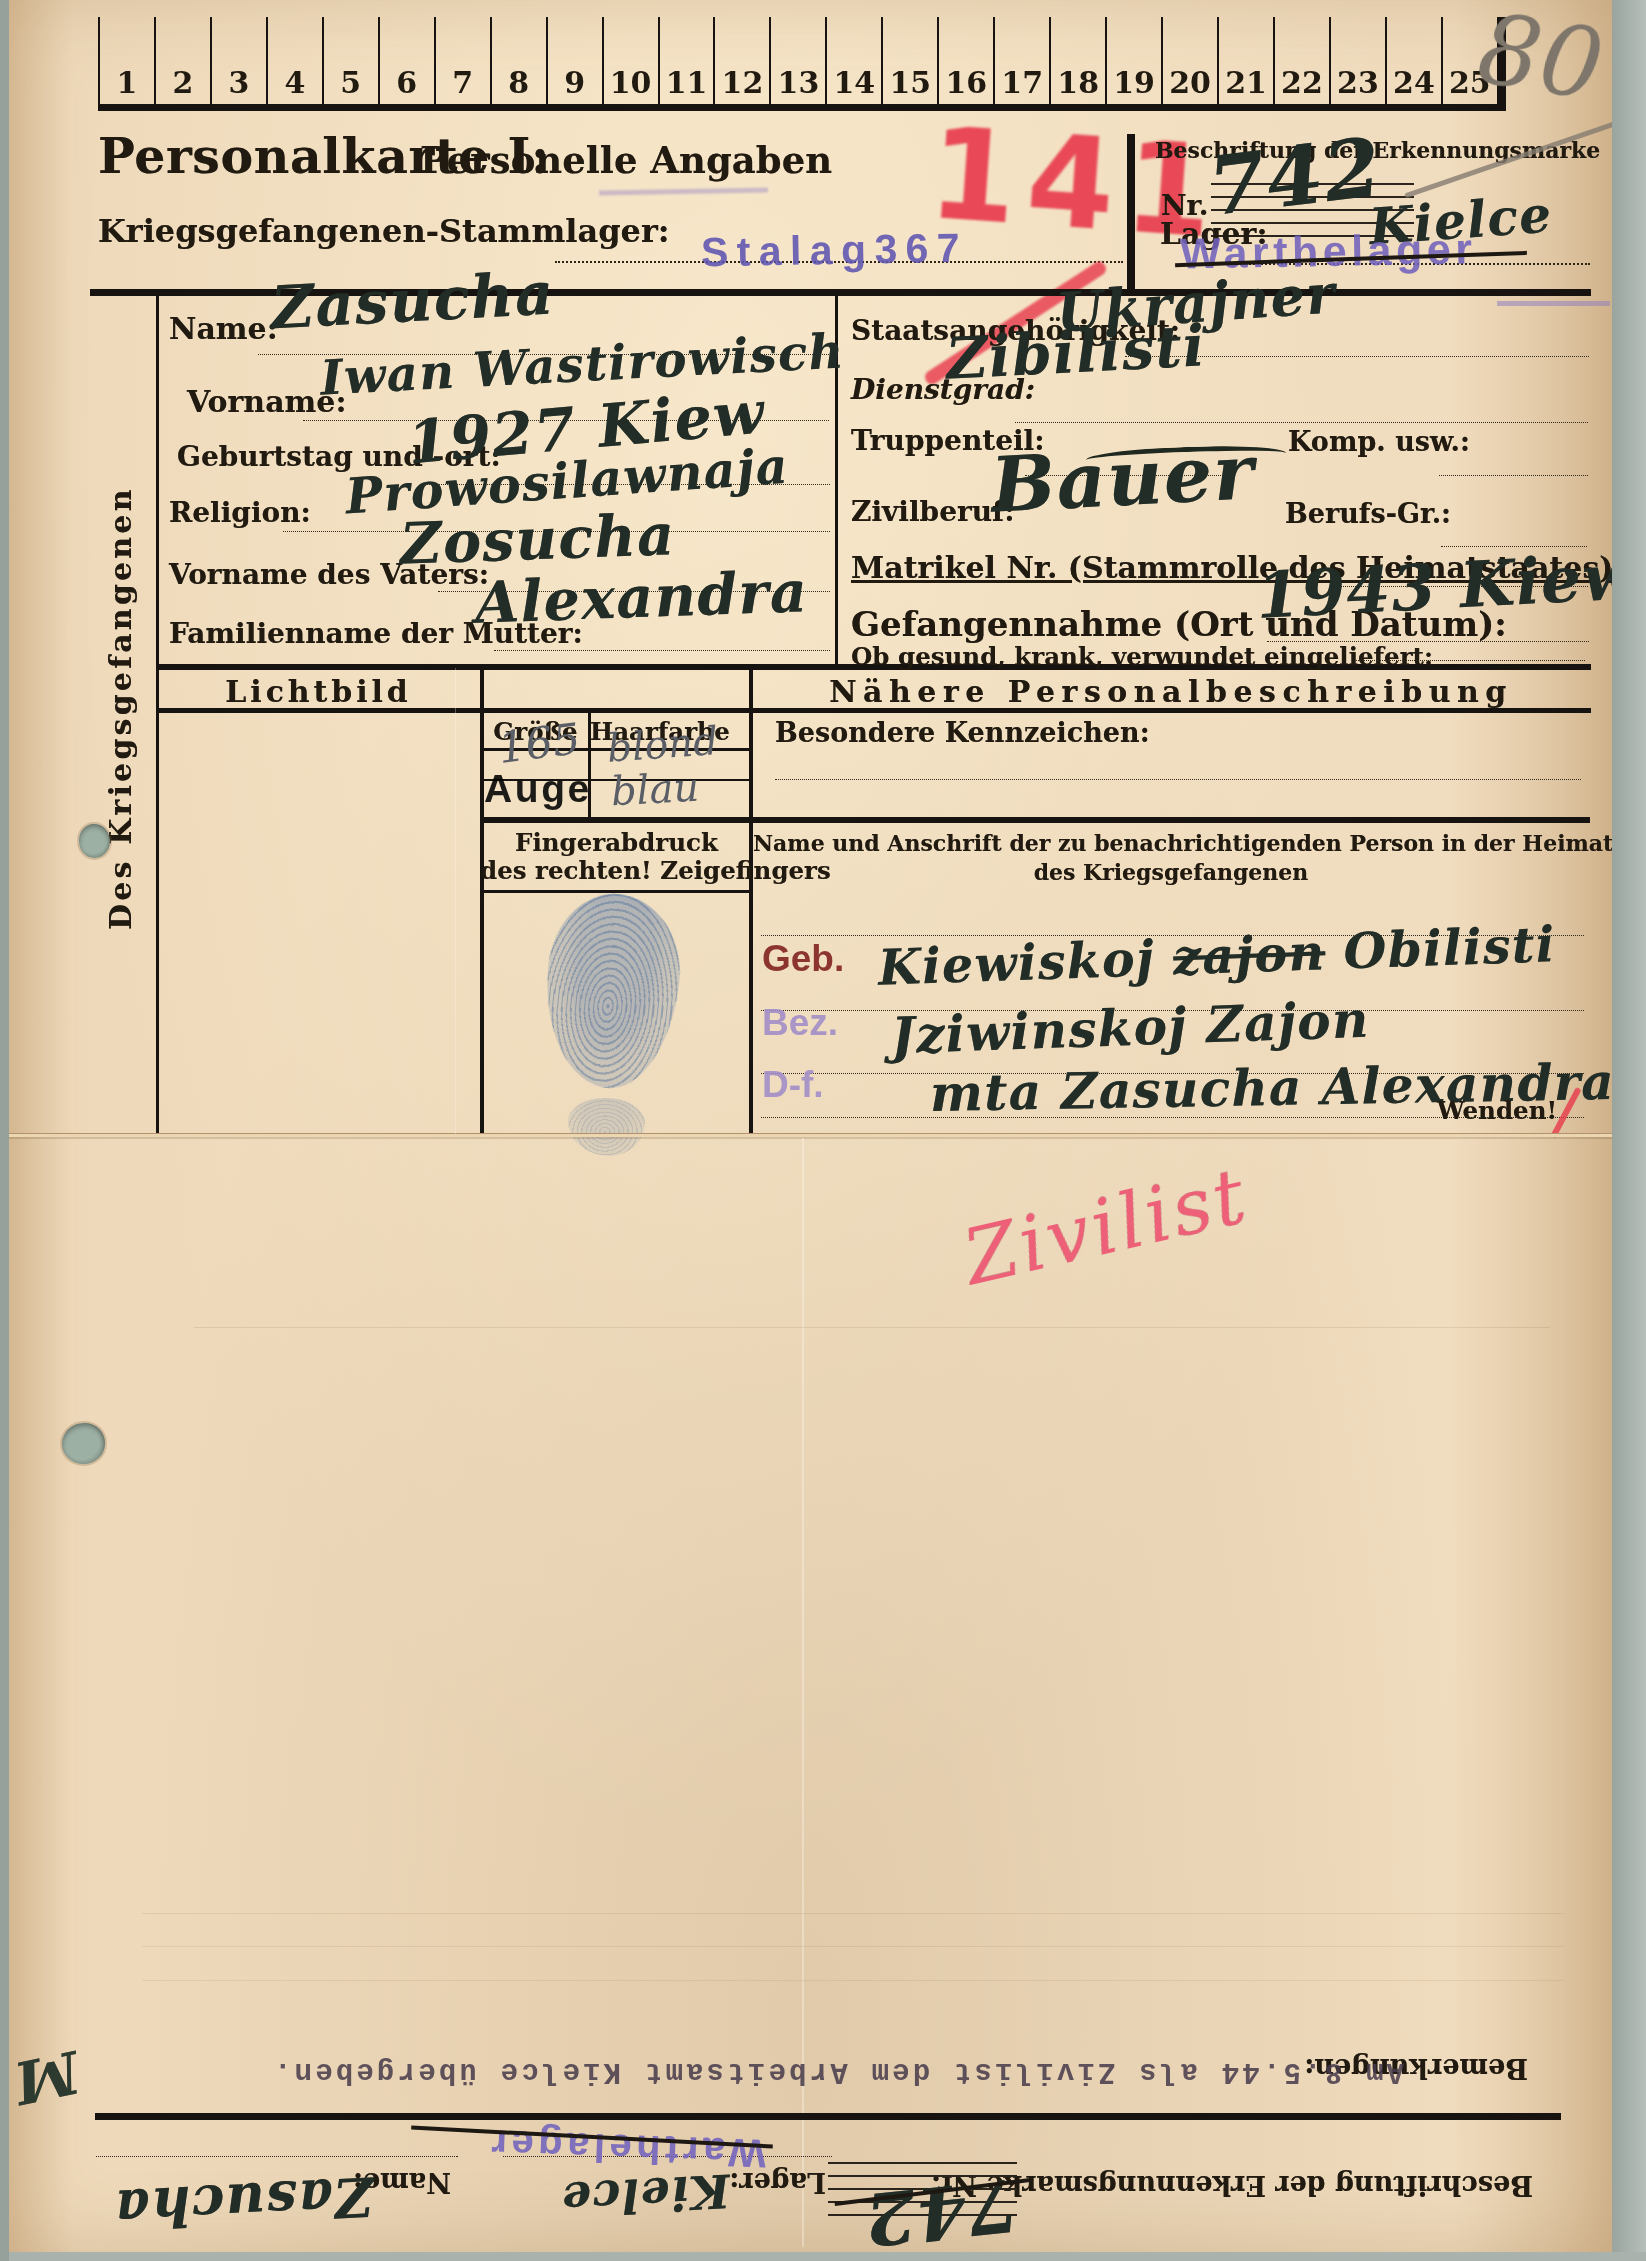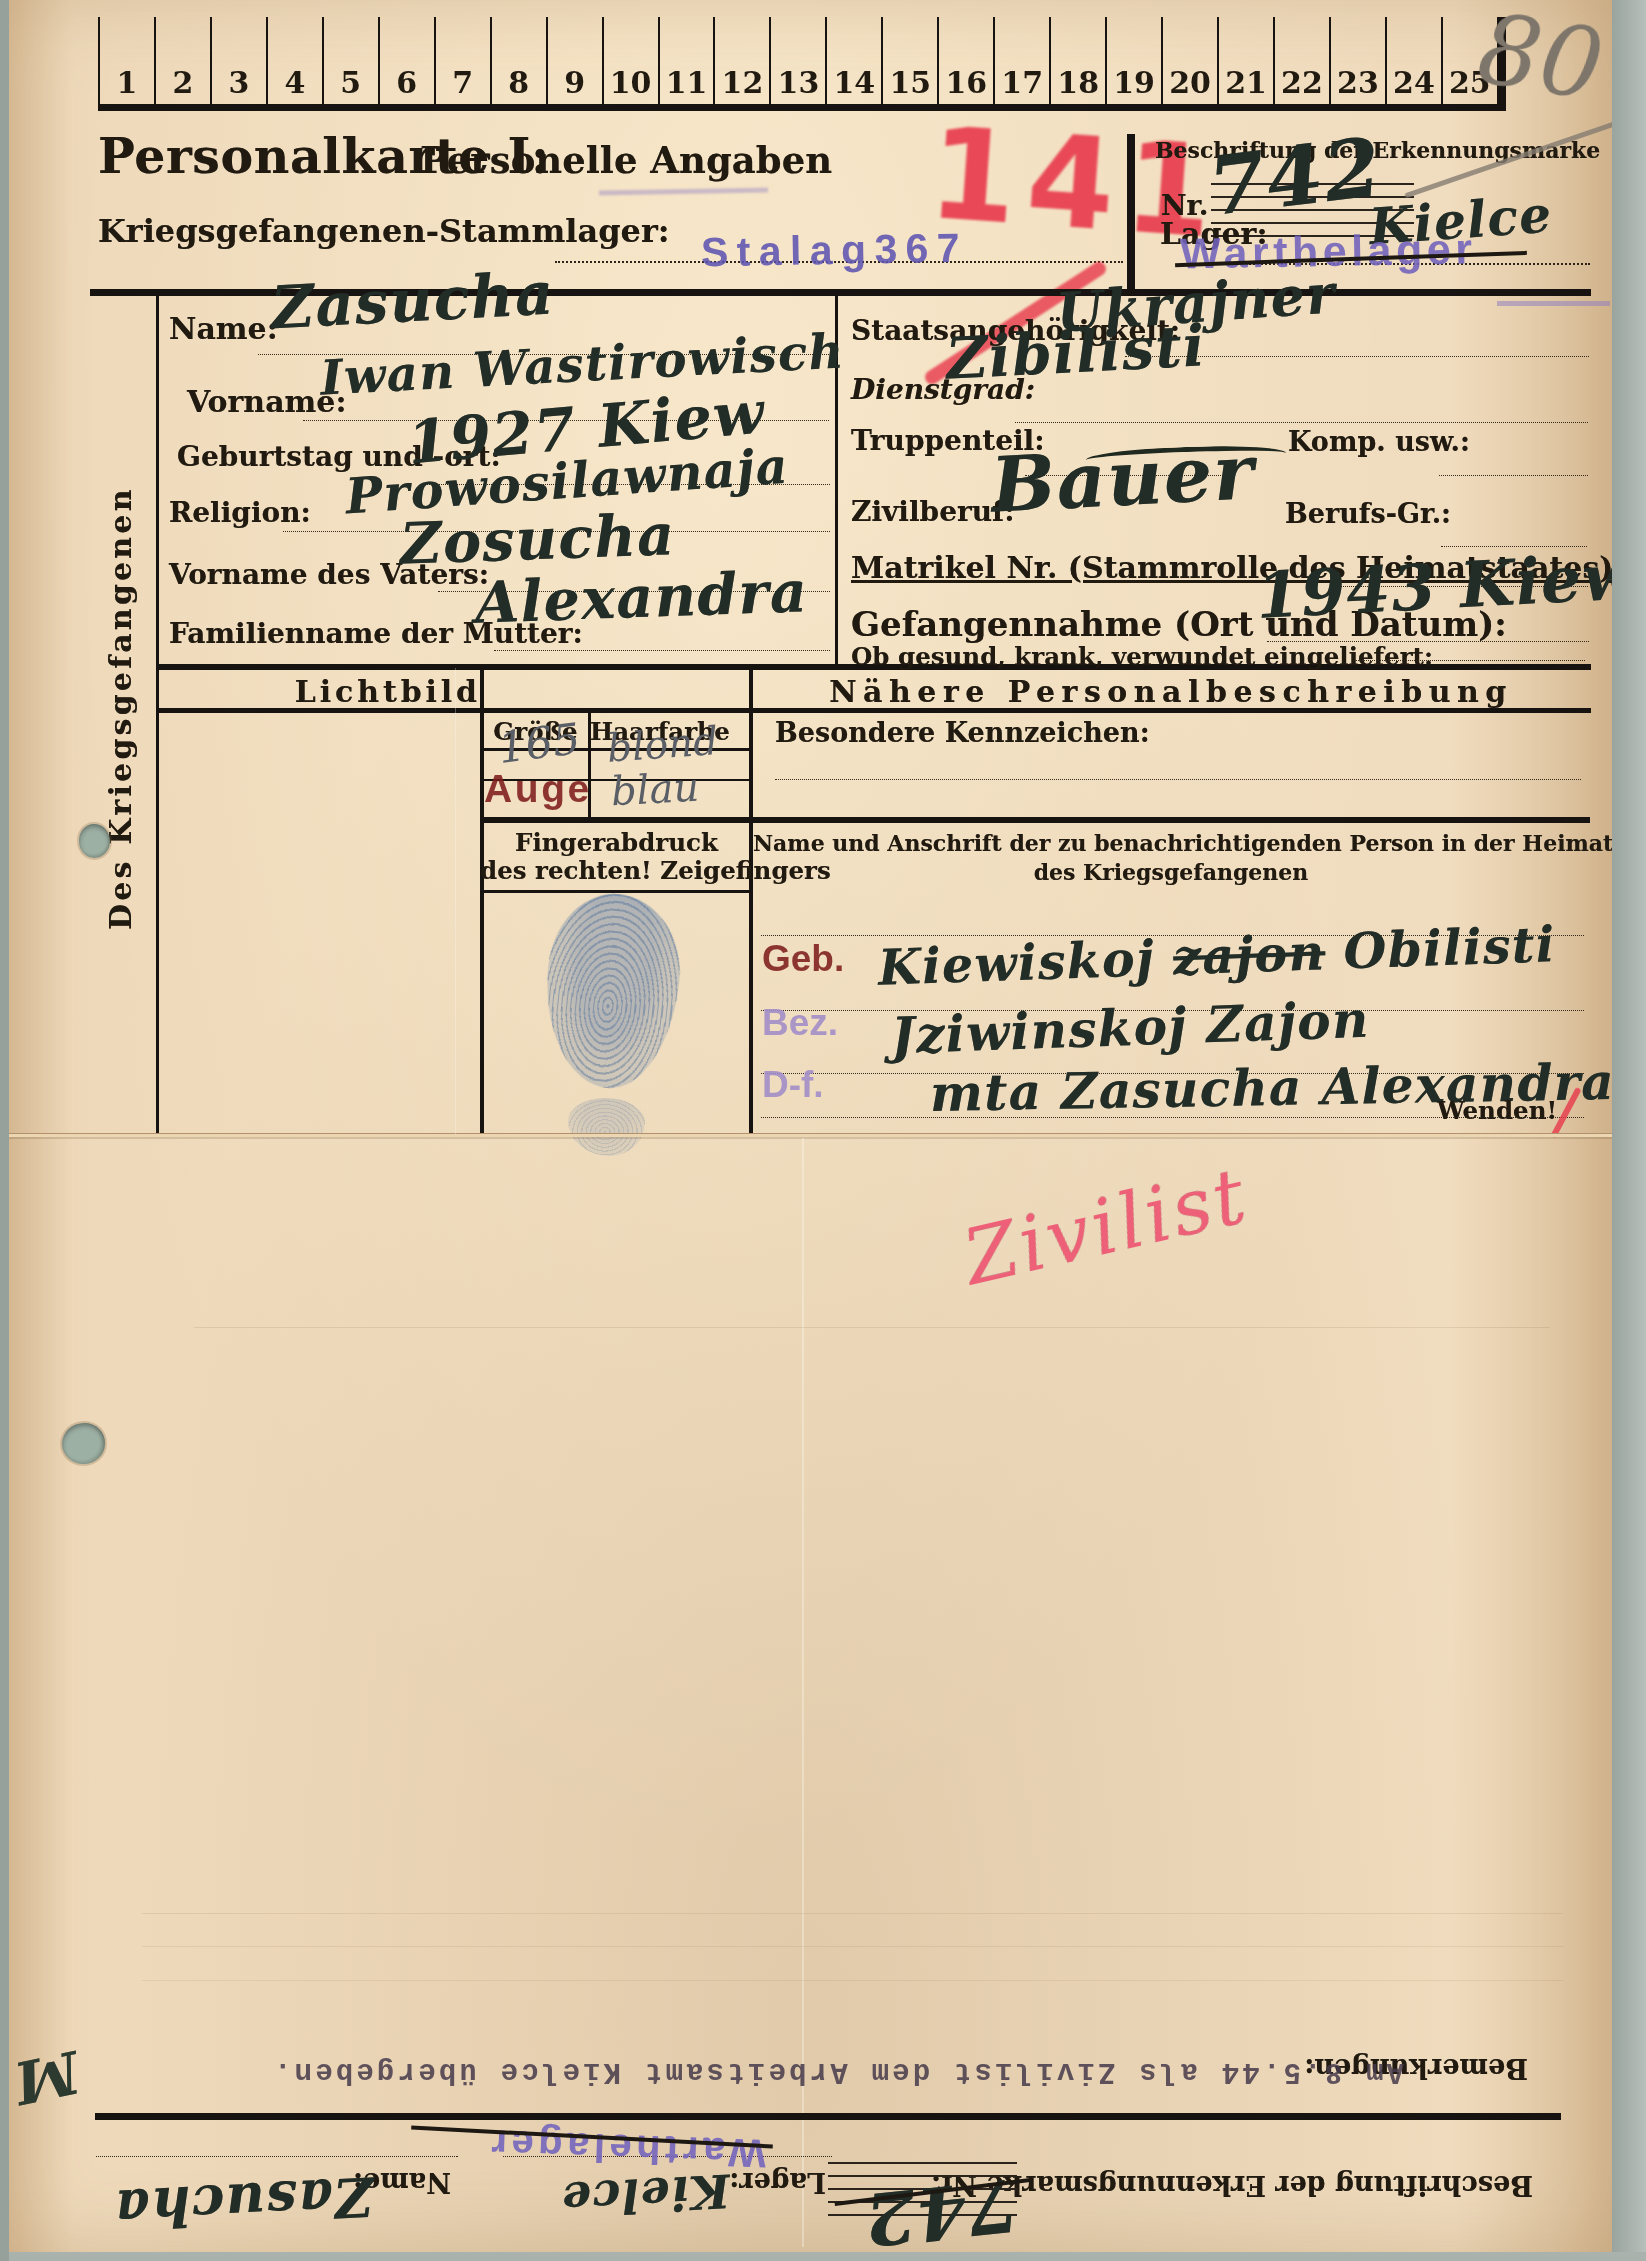--- a/index.html
+++ b/index.html
@@ -160,35 +160,35 @@
 
 <div class="abs print" style="left:851px; top:604px; font-size:34px;">Gefangennahme (Ort und Datum):</div>
 <div class="abs dotfine" style="left:1267px; top:641px; width:322px;"></div>
 <div class="abs hw" style="left:1256px; top:549px; font-size:63px; transform:rotate(-3deg);">1943 Kiew</div>
 
 <div class="abs print" style="left:851px; top:642px; font-size:24.5px;">Ob gesund, krank, verwundet eingeliefert:</div>
 <div class="abs dotfine" style="left:1356px; top:660px; width:229px;"></div>
 
 <div class="abs rule" style="left:480px; top:664px; width:3.9px; height:471px;"></div>
 <div class="abs rule" style="left:749px; top:664px; width:3.9px; height:471px;"></div>
-<div class="abs print" style="left:156px; top:674px; width:325px; text-align:right; font-size:30px; letter-spacing:3.9px;">Lichtbild</div>
+<div class="abs print" style="left:156px; top:674px; width:325px; text-align:center; font-size:30px; letter-spacing:3.9px;">Lichtbild</div>
 <div class="abs print" style="left:753px; top:674px; width:836px; text-align:center; font-size:30px; letter-spacing:6.5px;">Nähere Personalbeschreibung</div>
 <div class="abs rule" style="left:156px; top:708px; width:1435px; height:4.5px;"></div>
 
 <div class="abs rule" style="left:588px; top:712px; width:2.6px; height:108px;"></div>
 <div class="abs print" style="left:484px; top:717px; width:103px; text-align:center; font-size:24.5px;">Größe</div>
 <div class="abs print" style="left:590px; top:717px; width:159px; text-align:left; font-size:24.5px;">Haarfarbe</div>
 <div class="abs rule" style="left:484px; top:748px; width:265px; height:2.6px;"></div>
 
 <div class="abs pencil" style="left:498px; top:718px; font-size:43px; transform:rotate(-7deg);">165</div>
 <div class="abs pencil" style="left:607px; top:722px; font-size:39px; transform:rotate(-4deg);">blond</div>
 <div class="abs rule" style="left:484px; top:779px; width:265px; height:1.9px;"></div>
 <div class="abs dotfine" style="left:775px; top:779px; width:806px;"></div>
 
-<div class="abs stampP" style="left:484px; top:767px; font-size:39px; letter-spacing:2.6px; color:#7f1d1d;">Auge</div>
+<div class="abs stampP" style="left:484px; top:767px; font-size:39px; letter-spacing:2.6px; color:#000000;">Auge</div>
 <div class="abs pencil" style="left:611px; top:766px; font-size:40px; transform:rotate(-3deg);">blau</div>
 <div class="abs rule" style="left:480px; top:817px; width:1110px; height:5.8px;"></div>
 
 <div class="abs print" style="left:775px; top:717px; font-size:27px;">Besondere Kennzeichen:</div>
 
 <div class="abs print" style="left:484px; top:828px; width:265px; text-align:center; font-size:24.5px;">Fingerabdruck</div>
 <div class="abs print" style="left:480px; top:856px; width:272px; text-align:center; font-size:24.5px;">des rechten! Zeigefingers</div>
 <div class="abs rule" style="left:484px; top:890px; width:265px; height:3.2px;"></div>
 <div class="abs fingerprint" style="left:546px; top:894px; width:132px; height:194px; transform:rotate(6deg);"></div>
 <div class="abs fingerprint" style="left:568px; top:1098px; width:77px; height:58px; opacity:.45;"></div>

